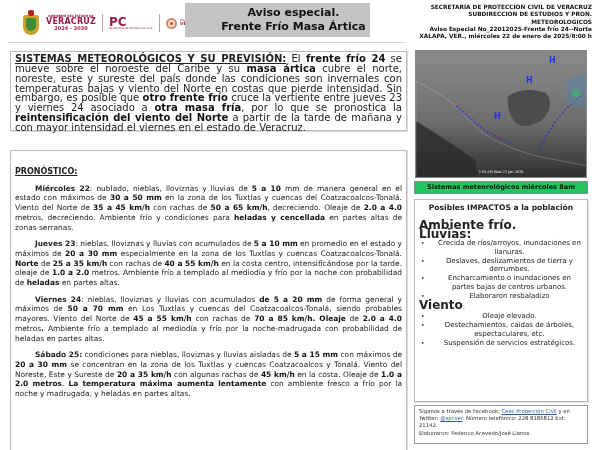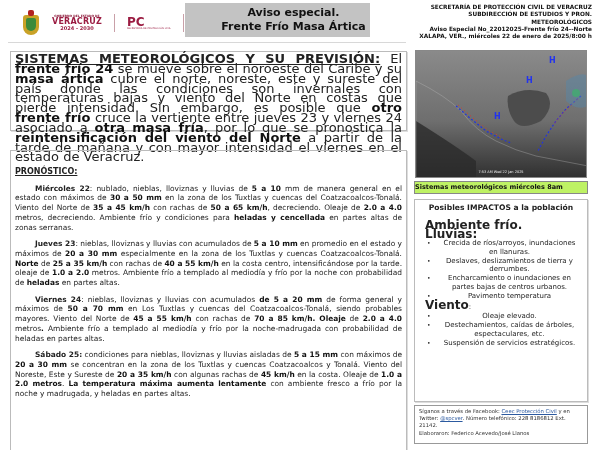--- a/index.html
+++ b/index.html
@@ -1,20 +1,20 @@
 <!DOCTYPE html>
 <html><head>
 <meta charset="utf-8">
 <style>
   * { box-sizing: border-box; margin: 0; padding: 0; }
   html, body { width: 600px; height: 450px; background: #ffffff; overflow: hidden; }
   body { font-family: "DejaVu Sans", sans-serif; color: #222; position: relative; }
 
   
-  .logos { position: absolute; left: 22px; top: 8px; height: 30px; display: flex; align-items: center; gap: 12px; }
+  .logos { position: absolute; left: 22px; top: 8px; height: 30px; display: flex; align-items: center; gap: 6px; }
   .shield { width: 18px; height: 26px; position: relative; }
   .shield .body { position: absolute; left: 1px; top: 5px; width: 16px; height: 20px; background: #c9a227; border-radius: 3px 3px 8px 8px; }
   .shield .inner { position: absolute; left: 4px; top: 8px; width: 10px; height: 13px; background: #3d8a3a; border-radius: 2px 2px 5px 5px; }
   .shield .crown { position: absolute; left: 6px; top: 0; width: 6px; height: 6px; background: #b22222; border-radius: 2px; }
   .gov { display: flex; flex-direction: column; align-items: center; line-height: 1; }
   .gov .small { font-size: 3px; color: #8b1a3a; font-weight: bold; }
   .gov .big { font-size: 8px; font-weight: bold; color: #9b1c42; letter-spacing: 0.2px; }
   .gov .years { font-size: 5px; font-weight: bold; color: #9b1c42; }
   .vsep { width: 1px; height: 18px; background: #c9a0a8; }
   .pc { display: flex; flex-direction: column; line-height: 1; }
@@ -27,39 +27,39 @@
   .pcv .small { font-size: 2.5px; color: #9b1c42; }
   .pcv .big { font-size: 4.5px; font-weight: bold; color: #9b1c42; }
 
   .title-box { position: absolute; left: 185px; top: 3px; width: 185px; height: 34px; background: #c3c3c3; text-align: center; font-weight: bold; font-size: 11px; line-height: 14px; padding-top: 3px; color: #111; padding-left: 32px; }
 
   .org { position: absolute; right: 8px; top: 4px; text-align: right; font-size: 5.8px; font-weight: bold; line-height: 7.3px; color: #111; }
 
   .hr { position: absolute; left: 8px; top: 42px; width: 398px; height: 1px; background: #d8d8d8; }
 
   
-  .systems { position: absolute; left: 10px; top: 51px; width: 397px; height: 80px; border: 1px solid #bbb; box-shadow: 1px 1px 0 #ddd; padding: 2px 4px; font-size: 13px; line-height: 9.85px; text-align: justify; color: #222; }
+  .systems { position: absolute; left: 10px; top: 51px; width: 397px; height: 80px; border: 1px solid #bbb; box-shadow: 1px 1px 0 #ddd; padding: 2px 4px; font-size: 10px; line-height: 9.85px; text-align: justify; color: #222; }
   .systems .head { font-weight: bold; text-decoration: underline; }
   b { font-weight: bold; color: #111; }
 
   
   .forecast { position: absolute; left: 10px; top: 150px; width: 397px; height: 309px; border: 1px solid #bbb; box-shadow: 1px 1px 0 #ddd; padding: 13px 4px; font-size: 7.45px; line-height: 9.7px; text-align: justify; color: #222; }
   .forecast .ftitle { font-weight: bold; text-decoration: underline; font-size: 8px; margin-top: 3px; margin-bottom: 7px; }
   .forecast .day { margin-bottom: 7px; text-indent: 20px; }
   .forecast .day .dname { font-weight: bold; }
   .forecast .day .dname.u { }
 
   
   .sat { position: absolute; left: 415px; top: 50px; width: 172px; height: 128px; background: #5a5a5a; border: 1px solid #888; overflow: hidden; }
   .sat svg { display: block; }
   .sat-caption-in { position: absolute; left: 0; right: 0; bottom: 3px; text-align: center; font-size: 3.5px; color: #eee; }
-  .sat-label { position: absolute; left: 414px; top: 181px; width: 174px; height: 13px; background: #bef264; border: 1px solid #888; font-size: 6.5px; font-weight: bold; line-height: 11px; color: #111; }
+  .sat-label { position: absolute; left: 414px; top: 181px; width: 174px; height: 13px; background: #22c55e; border: 1px solid #888; text-align: center; font-size: 6.5px; font-weight: bold; line-height: 11px; color: #111; }
 
   
-  .impacts { position: absolute; left: 414px; top: 199px; width: 174px; height: 203px; border: 1px solid #bbb; box-shadow: 1px 1px 0 #ddd; padding: 4px 10px; font-size: 7px; line-height: 8.9px; color: #222; }
+  .impacts { position: absolute; left: 414px; top: 199px; width: 174px; height: 203px; border: 1px solid #bbb; box-shadow: 1px 1px 0 #ddd; padding: 4px 4px; font-size: 7px; line-height: 8.9px; color: #222; }
   .impacts .ititle { text-align: center; font-weight: bold; font-size: 7.6px; margin-bottom: 8px; }
   .impacts .sec { font-weight: bold; font-size: 12px; }
   .impacts ul { list-style: none; }
   .impacts li { position: relative; padding-left: 17px; text-align: center; }
   .impacts li::before { content: "•"; position: absolute; left: 2px; top: 0; font-size: 6px; }
 
   
   .contact { position: absolute; left: 414px; top: 405px; width: 174px; height: 39px; border: 1px solid #999; padding: 2px 4px; font-size: 5.3px; line-height: 7.2px; color: #333; }
   .contact a { color: #2c5aa0; text-decoration: underline; }
 </style>
@@ -151,21 +151,21 @@
 <div class="sat-label">Sistemas meteorológicos miércoles 8am</div>
 
 <div class="impacts">
   <div class="ititle">Posibles IMPACTOS a la población</div>
   <div class="sec">Ambiente frío.</div>
   <div class="sec">Lluvias:</div>
   <ul>
     <li>Crecida de ríos/arroyos, inundaciones en llanuras.</li>
     <li>Deslaves, deslizamientos de tierra y derrumbes.</li>
     <li>Encharcamiento o inundaciones en partes bajas de centros urbanos.</li>
-    <li>Pavimento temperatura</li>
+    <li>Elaboraron resbaladizo</li>
   </ul>
   <div><span class="sec">Viento</span><span>:</span></div>
   <ul>
     <li>Oleaje elevado.</li>
     <li>Destechamientos, caídas de árboles, espectaculares, etc.</li>
     <li>Suspensión de servicios estratégicos.</li>
   </ul>
 </div>
 
 <div class="contact">

